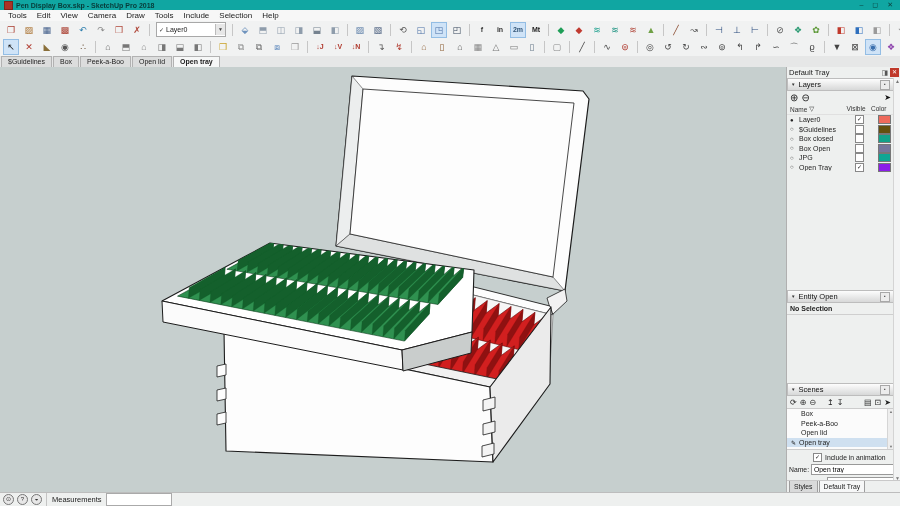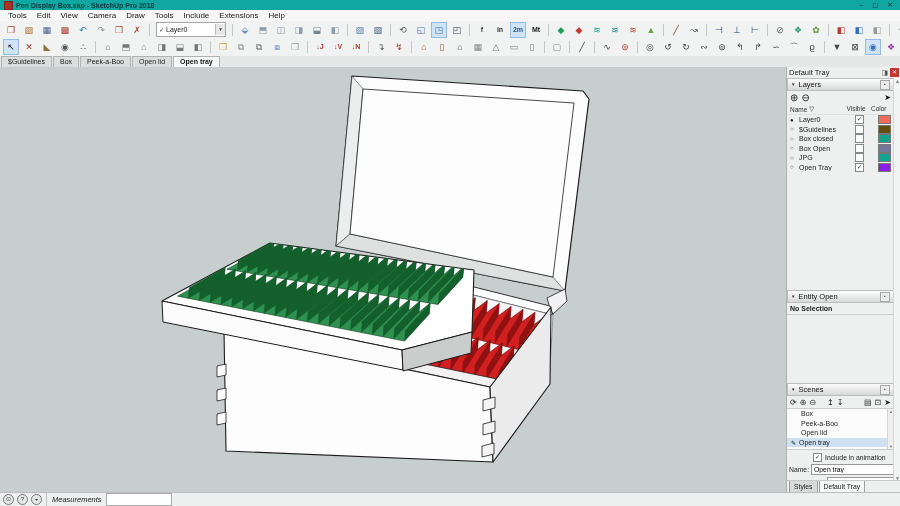--- a/index.html
+++ b/index.html
@@ -93,21 +93,21 @@
   .ptab{font-size:6.8px;height:11px;line-height:11px;padding:0 4px;border:1px solid #9d9d9d;border-top:none;
         background:#d9dada;margin-right:1px;}
   .ptab.active{background:#f6f7f7;}
   
   #statusbar{position:absolute;left:0;bottom:0;right:0;height:13px;background:#eef0ef;
              border-top:1px solid #bdbdbd;display:flex;align-items:center;padding:0 3px;gap:4px;}
   .st-icon{width:9px;height:9px;border-radius:50%;border:1px solid #777;font-size:6px;line-height:8px;
            text-align:center;color:#333;background:#e7e7e7;}
   #st-msg{flex:1;font-size:7.5px;color:#222;padding-left:3px;white-space:nowrap;overflow:hidden;}
   #st-meas{display:flex;align-items:center;gap:4px;border-left:1px solid #c4c4c4;padding-left:5px;height:100%;}
-  #st-meas .lbl{font-size:7.5px;font-style:italic;}
+  #st-meas .lbl{font-size:7.5px;}
   #st-meas input{width:60px;height:9px;border:1px solid #aaa;background:#fff;font-size:7px;
                  font-family:"Liberation Sans",sans-serif;}
 </style>
 </head>
 <body>
 
 <div id="titlebar">
   <div id="app-icon"></div>
   <span class="t">Pen Display Box.skp - SketchUp Pro 2018</span>
   <div id="win-controls">
@@ -118,21 +118,21 @@
 </div>
 
 <div id="menubar">
     <span class="menu-item">Tools</span>
     <span class="menu-item">Edit</span>
     <span class="menu-item">View</span>
     <span class="menu-item">Camera</span>
     <span class="menu-item">Draw</span>
     <span class="menu-item">Tools</span>
     <span class="menu-item">Include</span>
-    <span class="menu-item">Extensions</span>
+    <span class="menu-item">Selection</span>
     <span class="menu-item">Help</span>
   </div>
 
 <div id="tb1" class="tbrow">
     <span class="tb-icon" style="color: rgb(169, 60, 46);">❐</span>
     <span class="tb-icon" style="color: rgb(169, 112, 46);">▨</span>
     <span class="tb-icon" style="color: rgb(68, 96, 140);">▦</span>
     <span class="tb-icon" style="color: rgb(169, 60, 46);">▩</span>
     <span class="tb-icon" style="color: rgb(46, 127, 174);">↶</span>
     <span class="tb-icon" style="color: rgb(138, 138, 138);">↷</span>

